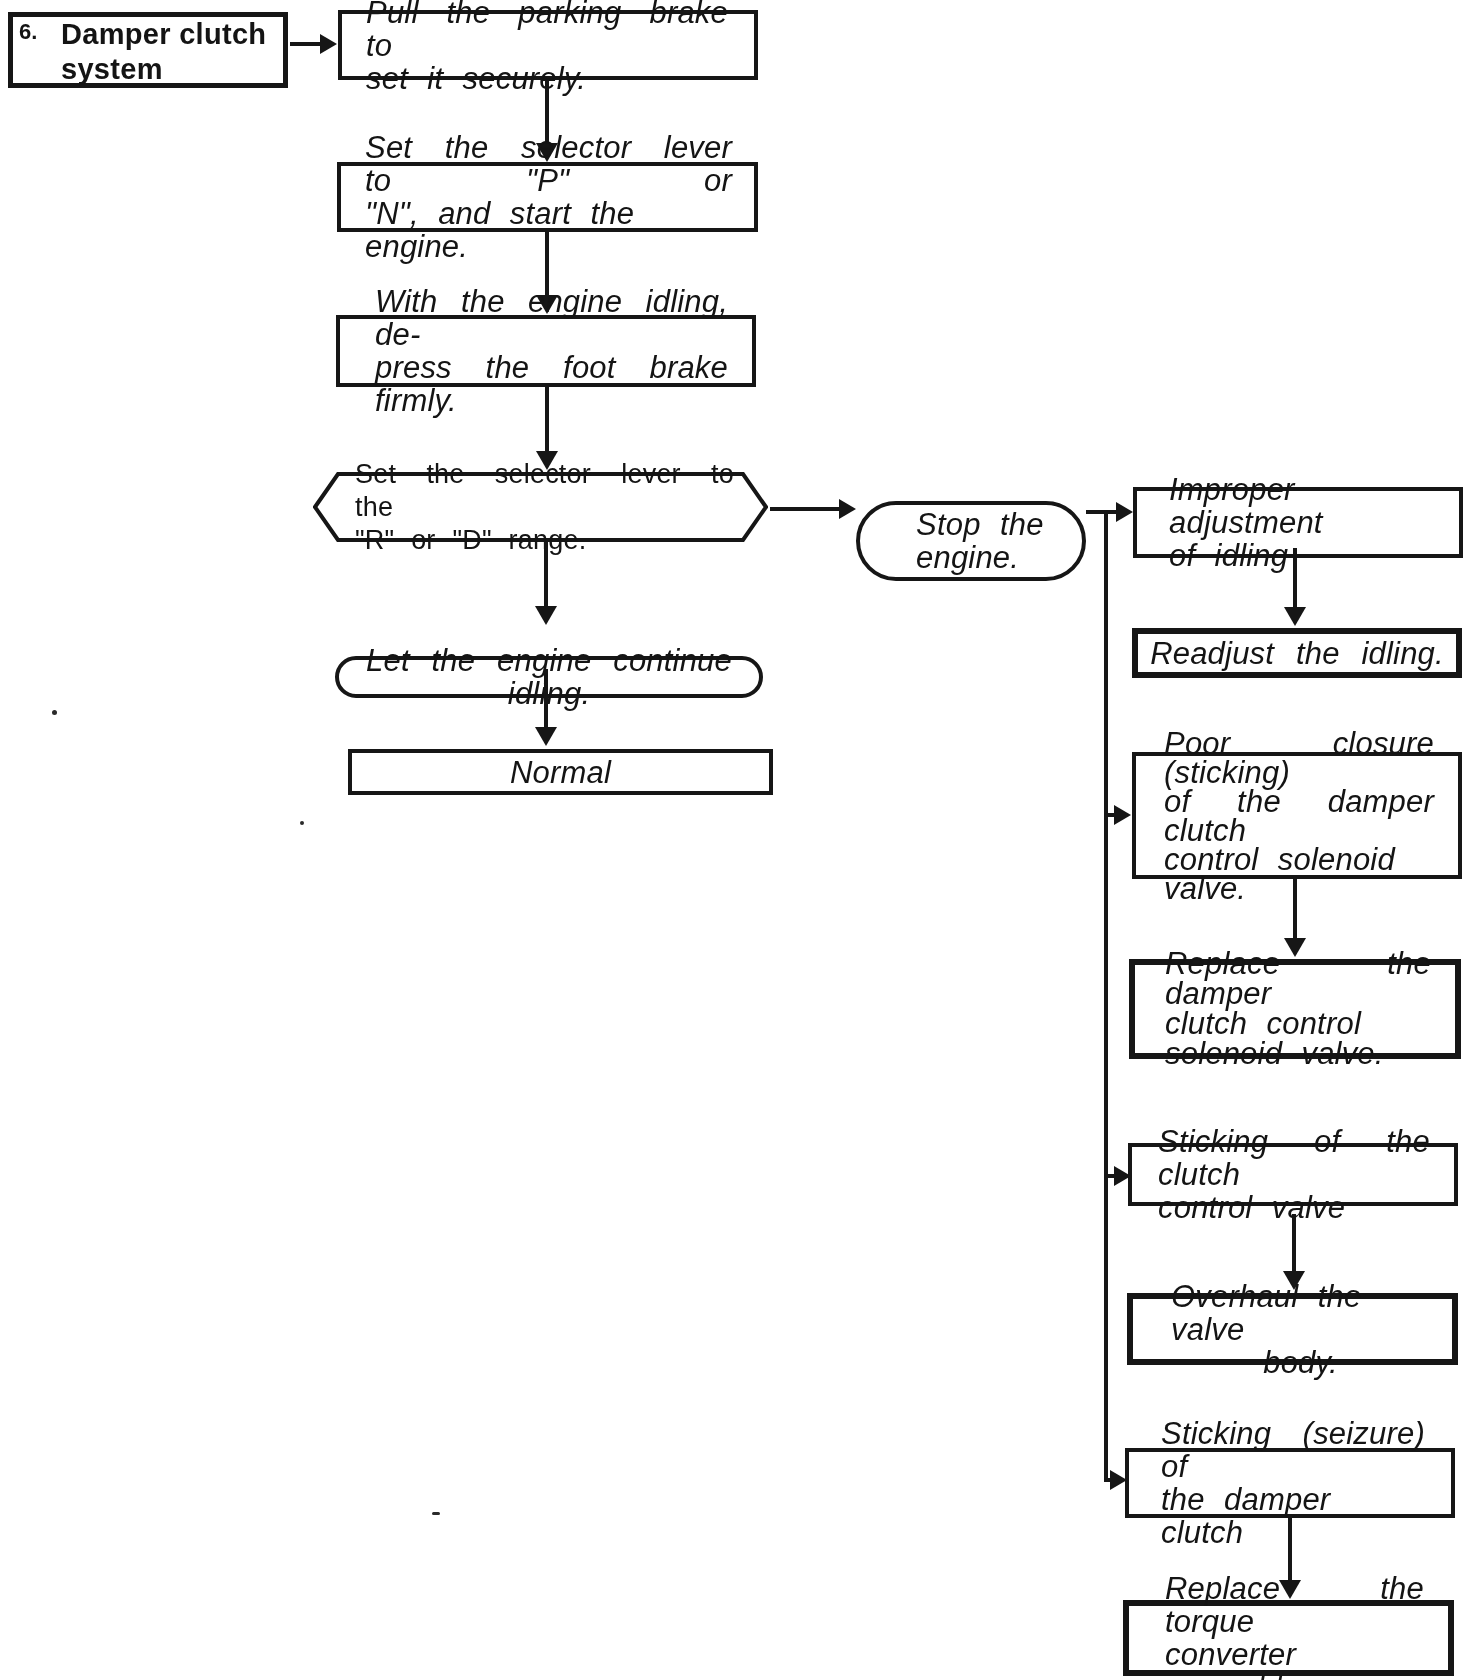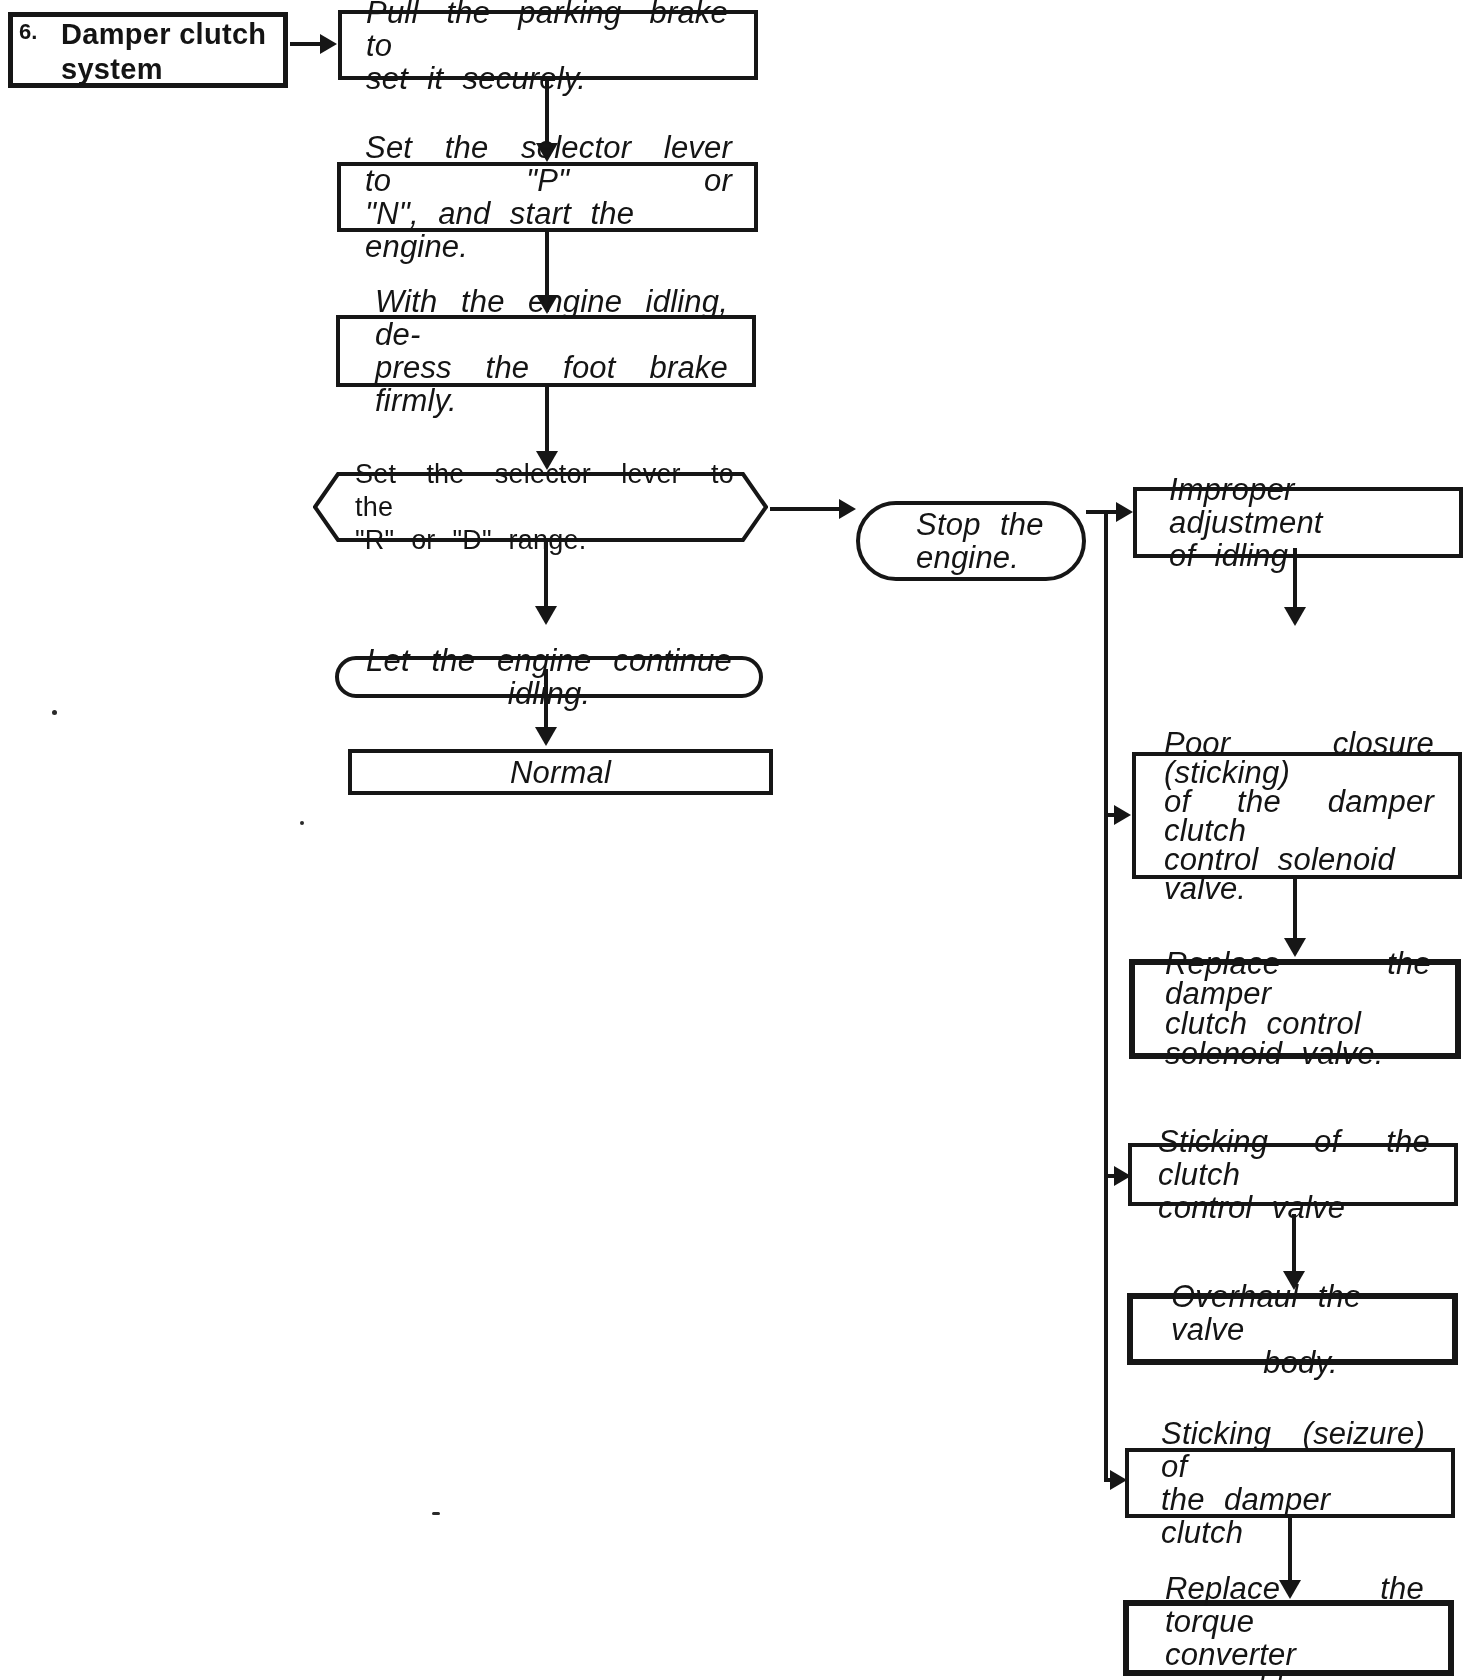--- a/index.html
+++ b/index.html
@@ -147,20 +147,23 @@
     <div class="txt tc">Normal</div>
   </div>
 
   <div class="node" style="left:1133px;top:477px;width:330px;height:71px;padding:2px 26px 2px 32px;margin-top:10px;">
     <div class="txt tj">Improper adjustment</div>
     <div class="txt tl">of idling</div>
   </div>
   <div class="vline" style="left:1293px;top:548px;height:60px;"></div>
   <div class="ah-down" style="left:1284px;top:607px;"></div>
 
+  <div class="node thick" style="left:1132px;top:628px;width:330px;height:50px;">
+    <div class="txt tc" style="word-spacing:0.42em;">Readjust the idling.</div>
+  </div>
 
   <div class="node" style="left:1132px;top:752px;width:330px;height:127px;padding:4px 24px 4px 28px;">
     <div class="txt tj" style="line-height:29px;">Poor closure (sticking)</div>
     <div class="txt tj" style="line-height:29px;">of the damper clutch</div>
     <div class="txt tl" style="line-height:29px;">control solenoid</div>
     <div class="txt tl" style="line-height:29px;">valve.</div>
   </div>
   <div class="vline" style="left:1293px;top:879px;height:60px;"></div>
   <div class="ah-down" style="left:1284px;top:938px;"></div>
 

